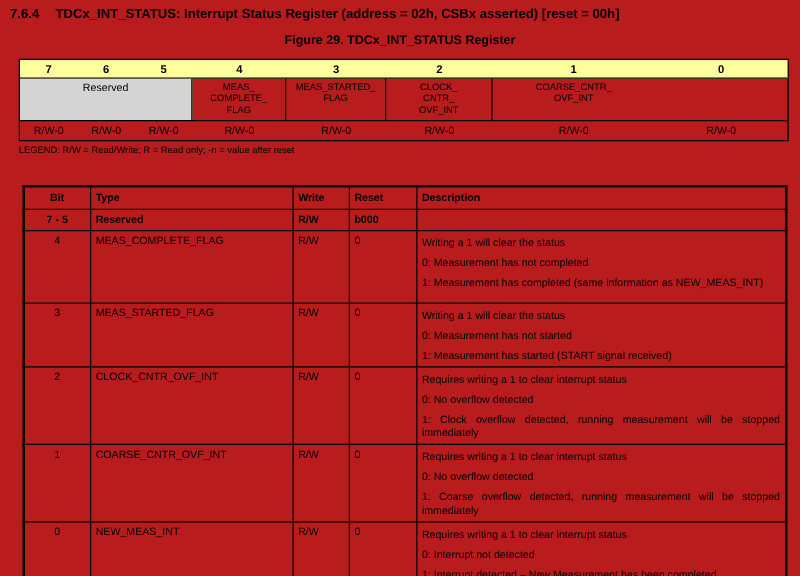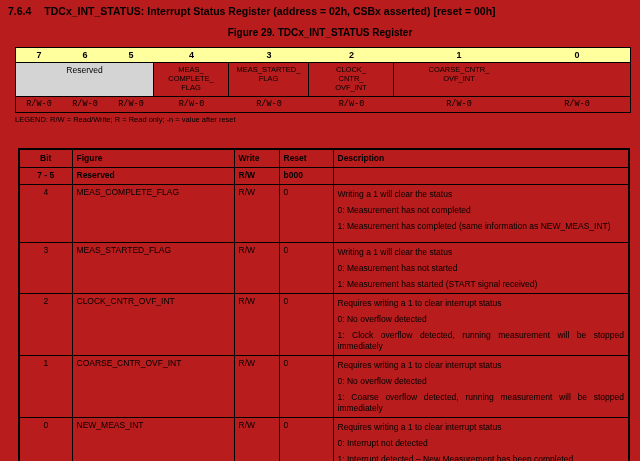--- a/index.html
+++ b/index.html
@@ -18,21 +18,21 @@
 
   
   .regfig { position:absolute; left:15px; top:47px; width:616px; border:1px solid #000; }
   .regfig .row { display:flex; width:100%; }
   .bits-row { background:#ffff9e; height:15px; border-bottom:1px solid #000; }
   .bits-row .cell { font-size:9px; font-weight:bold; text-align:center; line-height:14px; }
   .fields-row { height:34px; border-bottom:1px solid #000; }
   .fields-row .cell { font-size:7.5px; text-align:center; padding-top:2px; line-height:9px; white-space:pre-line; }
   .fields-row .cell:not(:last-child) { border-right:1px solid #000; }
   .reserved-cell { background:#d4d4d4; font-size:8.5px !important; line-height:11px !important; }
-  .access-row { height:15px;font-family:Liberation Mono, monospace; }
+  .access-row { height:15px; }
   .access-row .cell { font-size:8.5px; text-align:center; line-height:15px; }
   .w0 { flex:0 0 46px; } .w1 { flex:0 0 46px; } .w2 { flex:0 0 46px; }
   .w3 { flex:0 0 75px; } .w4 { flex:0 0 80px; } .w5 { flex:0 0 85px; }
   .w6 { flex:0 0 130px; } .w7 { flex:1; }
   .wres { flex:0 0 138px; }
 
   
   .desc-table { position:absolute; left:18px; top:148px; width:610px; border-collapse:collapse; font-size:8.5px; border:2px solid #000; table-layout:fixed; }
   .desc-table th, .desc-table td { border:1px solid #000; padding:2px 4px; vertical-align:top; text-align:left; line-height:11px; }
   .desc-table thead th { font-weight:bold; height:18px; vertical-align:middle; }
@@ -98,21 +98,21 @@
     <colgroup>
       <col class="col-bit">
         <col class="col-field">
         <col class="col-type">
         <col class="col-reset">
         <col class="col-desc">
     </colgroup>
     <thead>
       <tr>
         <th class="cell-bit">Bit</th>
-        <th>Figure</th>
+        <th>Type</th>
         <th>Write</th>
         <th>Reset</th>
         <th>Description</th>
       </tr>
     </thead>
     <tbody>
       <tr class="rh-res">
         <td class="cell-bit">7 - 5</td>
         <td>Reserved</td>
         <td>R/W</td>

